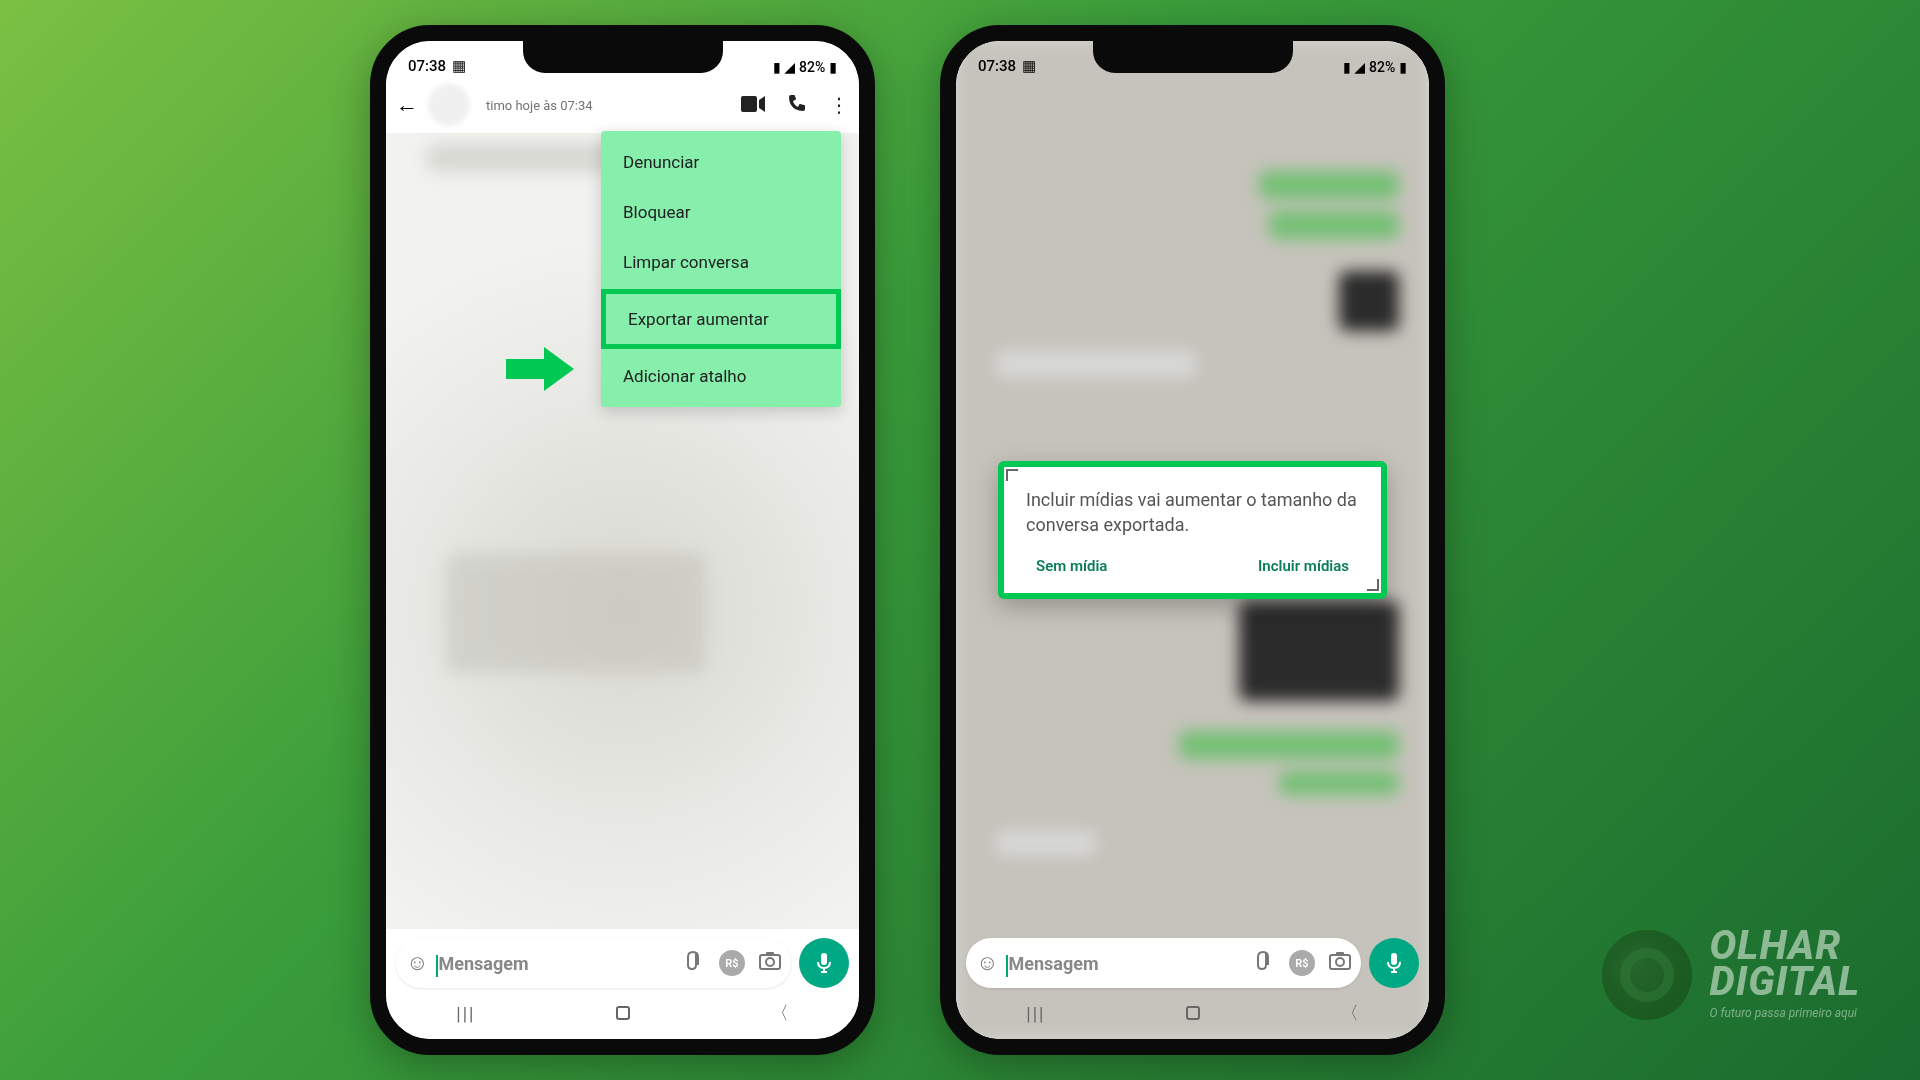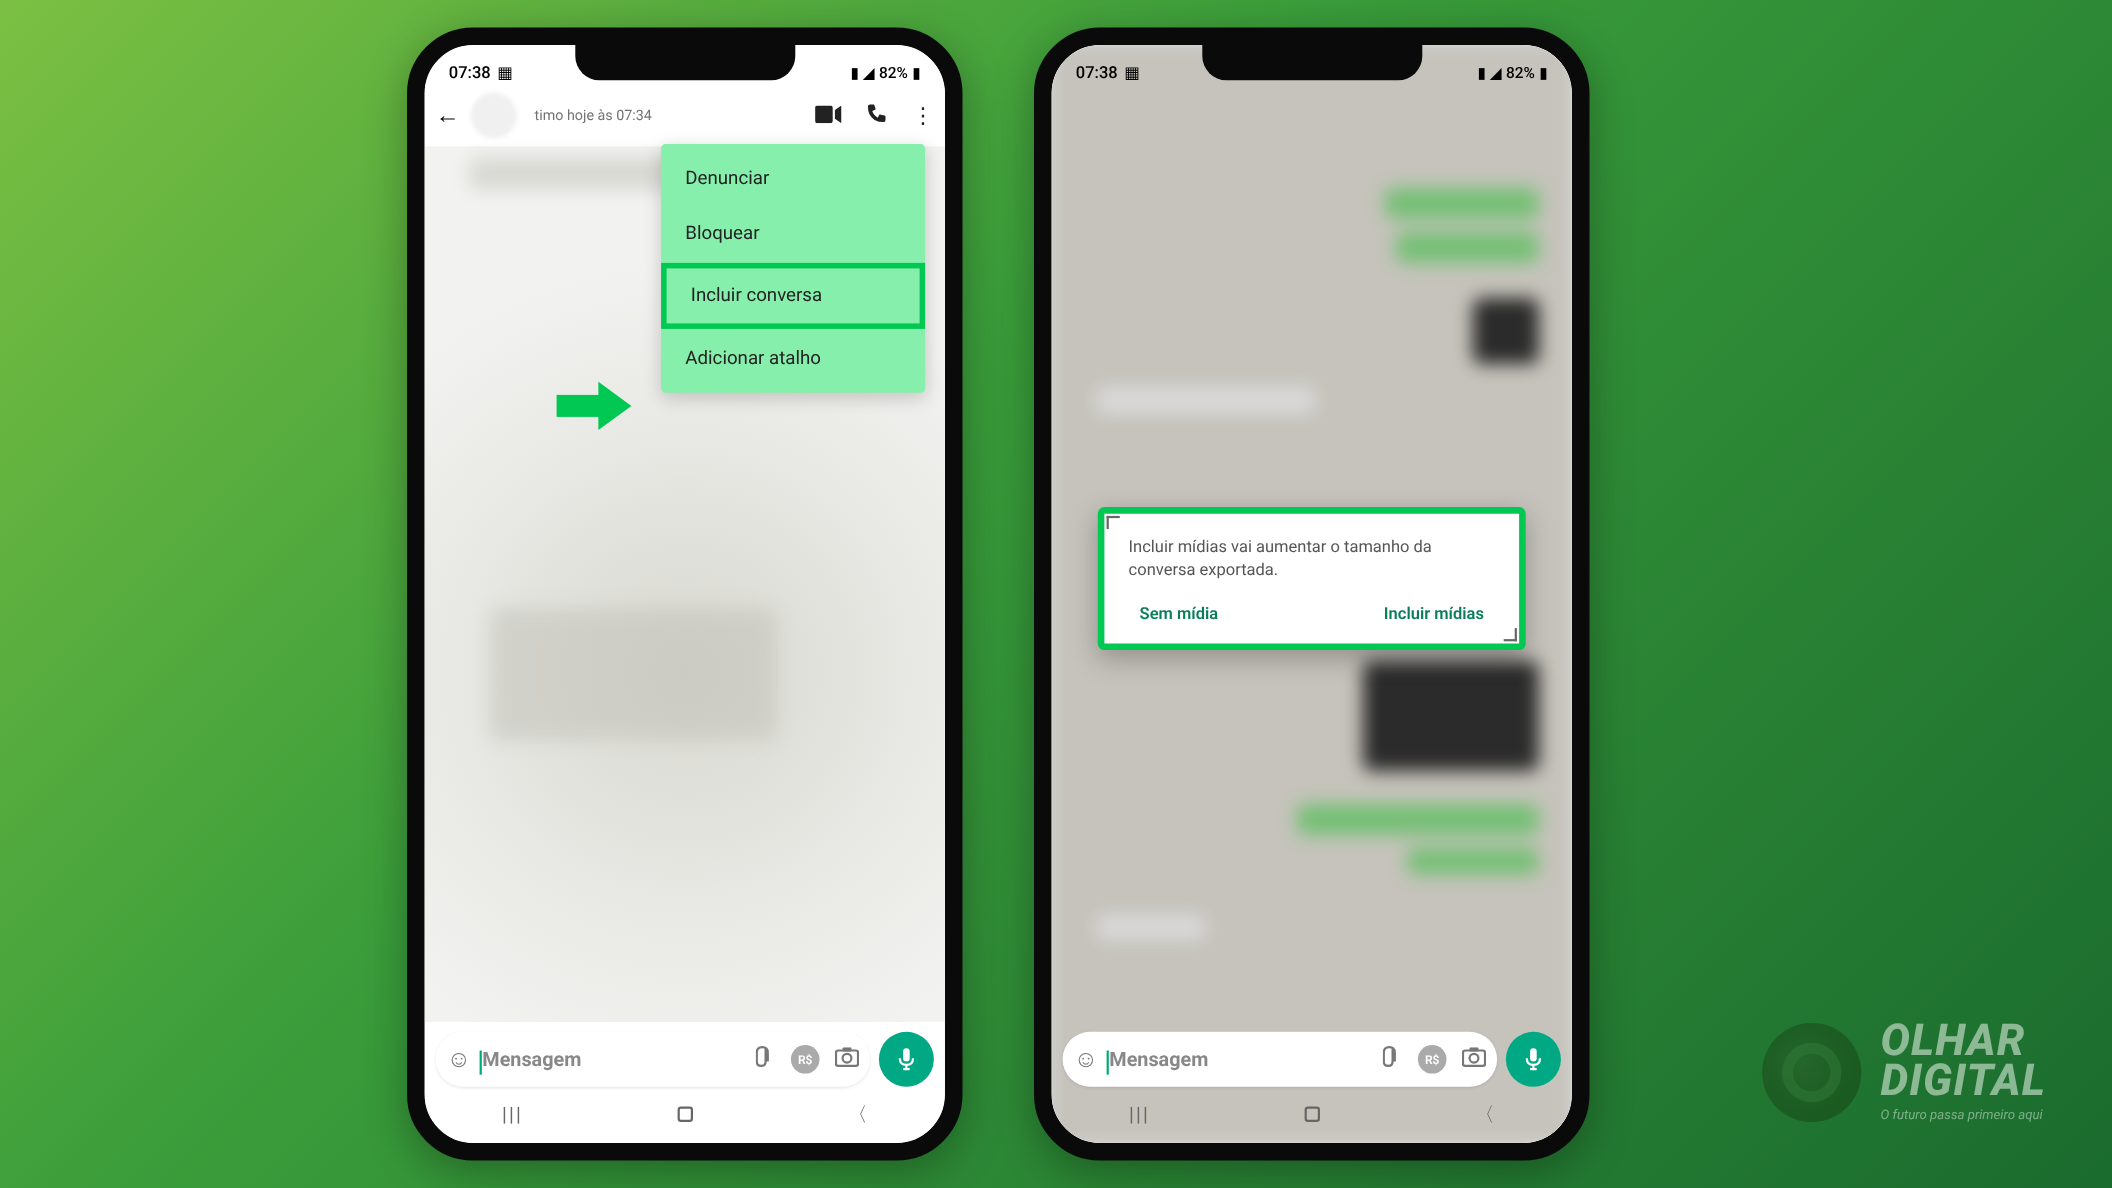--- a/index.html
+++ b/index.html
@@ -193,21 +193,21 @@
 .dialog-box {
   position: absolute;
   top: 420px; left: 42px; right: 42px;
   background: #fff;
   border: 6px solid #00c853;
   border-radius: 6px;
   padding: 20px 22px 14px;
   z-index: 40;
   box-shadow: 0 8px 24px rgba(0,0,0,0.25);
 }
-.dialog-text { font-size: 15px; color: #555; line-height: 1.4; margin-bottom: 20px; }
+.dialog-text { font-size: 18px; color: #555; line-height: 1.4; margin-bottom: 20px; }
 .dialog-actions { display:flex; justify-content:space-between; padding: 0 10px 4px; }
 .dialog-btn { color:#0a7d5a; font-weight:600; font-size:15px; }
 .dialog-corner { position:absolute; width:12px; height:12px; border:2px solid #666; }
 .dc-tl { top:2px; left:2px; border-right:none; border-bottom:none; }
 .dc-br { bottom:2px; right:2px; border-left:none; border-top:none; }
 
 
 .watermark {
   position: absolute;
   right: 60px; bottom: 60px;
@@ -271,21 +271,22 @@
         </div>
       </div>
       <div class="chat-body">
         <div class="blur-bubble bb1"></div>
         <div class="blur-bubble bb2"></div>
       </div>
 
       <div class="dropdown-menu">
         <div class="menu-item">Denunciar</div>
         <div class="menu-item">Bloquear</div>
-        <div class="menu-item highlight">Incluir conversa</div>
+        <div class="menu-item">Limpar conversa</div>
+        <div class="menu-item highlight">Exportar aumentar</div>
         <div class="menu-item">Adicionar atalho</div>
       </div>
       <div class="arrow-annot"></div>
 
       <div class="input-bar">
         <div class="input-field">
           <span class="emoji-icon">☺</span>
           <div class="msg-text"><span class="msg-cursor"></span>Mensagem</div>
           <div class="attach-icons">
             <span><svg width="18" height="20" viewBox="0 0 18 20">

